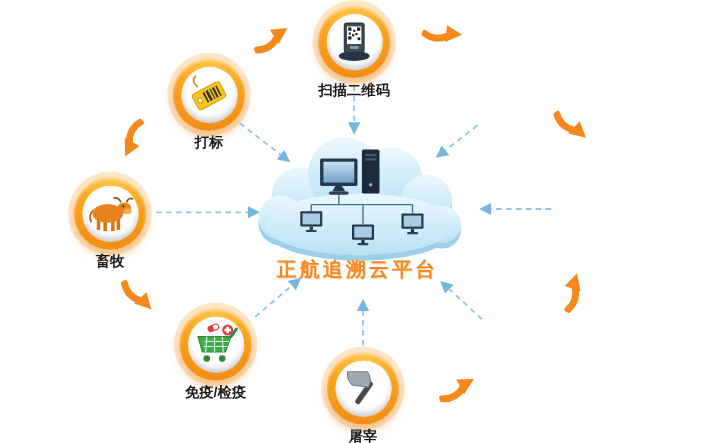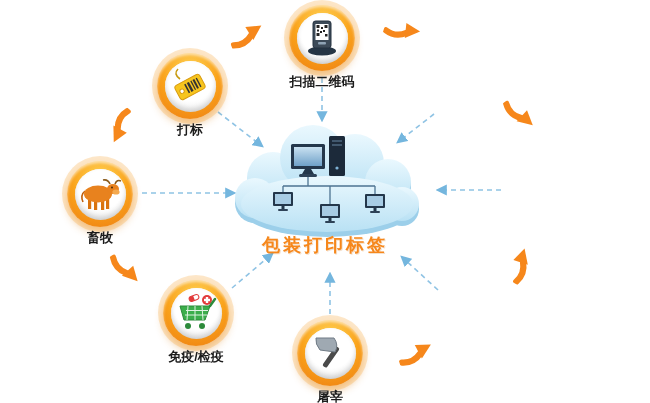--- a/index.html
+++ b/index.html
@@ -111,21 +111,21 @@
       <rect x="100" y="105" width="10" height="2" rx="1" fill="#2E4257"></rect>
     </g>
     <g>
       <rect x="140" y="78" width="20" height="14" rx="1" fill="#24374B"></rect>
       <rect x="142" y="80" width="16" height="10" fill="#A8CCE4"></rect>
       <rect x="148.5" y="92" width="3" height="3" fill="#24374B"></rect>
       <rect x="145" y="95" width="10" height="2" rx="1" fill="#2E4257"></rect>
     </g>
   </svg>
 
-  <div class="platform-title">包装打印标签</div>
+  <div class="platform-title">正航追溯云平台</div>
 
   <svg class="arrow" style="left:228px;top:21px;transform:rotate(-20deg)" width="36" height="25" viewBox="0 0 46 32">
     <path d="M3 25 Q 17 30 29 20" fill="none" stroke="#F6871B" stroke-width="8" stroke-linecap="round"></path>
     <polygon points="25,8 45,13 29,27" fill="#F6871B"></polygon>
   </svg>
   <svg class="arrow" style="left:385px;top:16px;transform:rotate(18deg)" width="36" height="25" viewBox="0 0 46 32">
     <path d="M3 25 Q 17 30 29 20" fill="none" stroke="#F6871B" stroke-width="8" stroke-linecap="round"></path>
     <polygon points="25,8 45,13 29,27" fill="#F6871B"></polygon>
   </svg>
   <svg class="arrow" style="left:503px;top:100px;transform:rotate(55deg)" width="36" height="25" viewBox="0 0 46 32">

